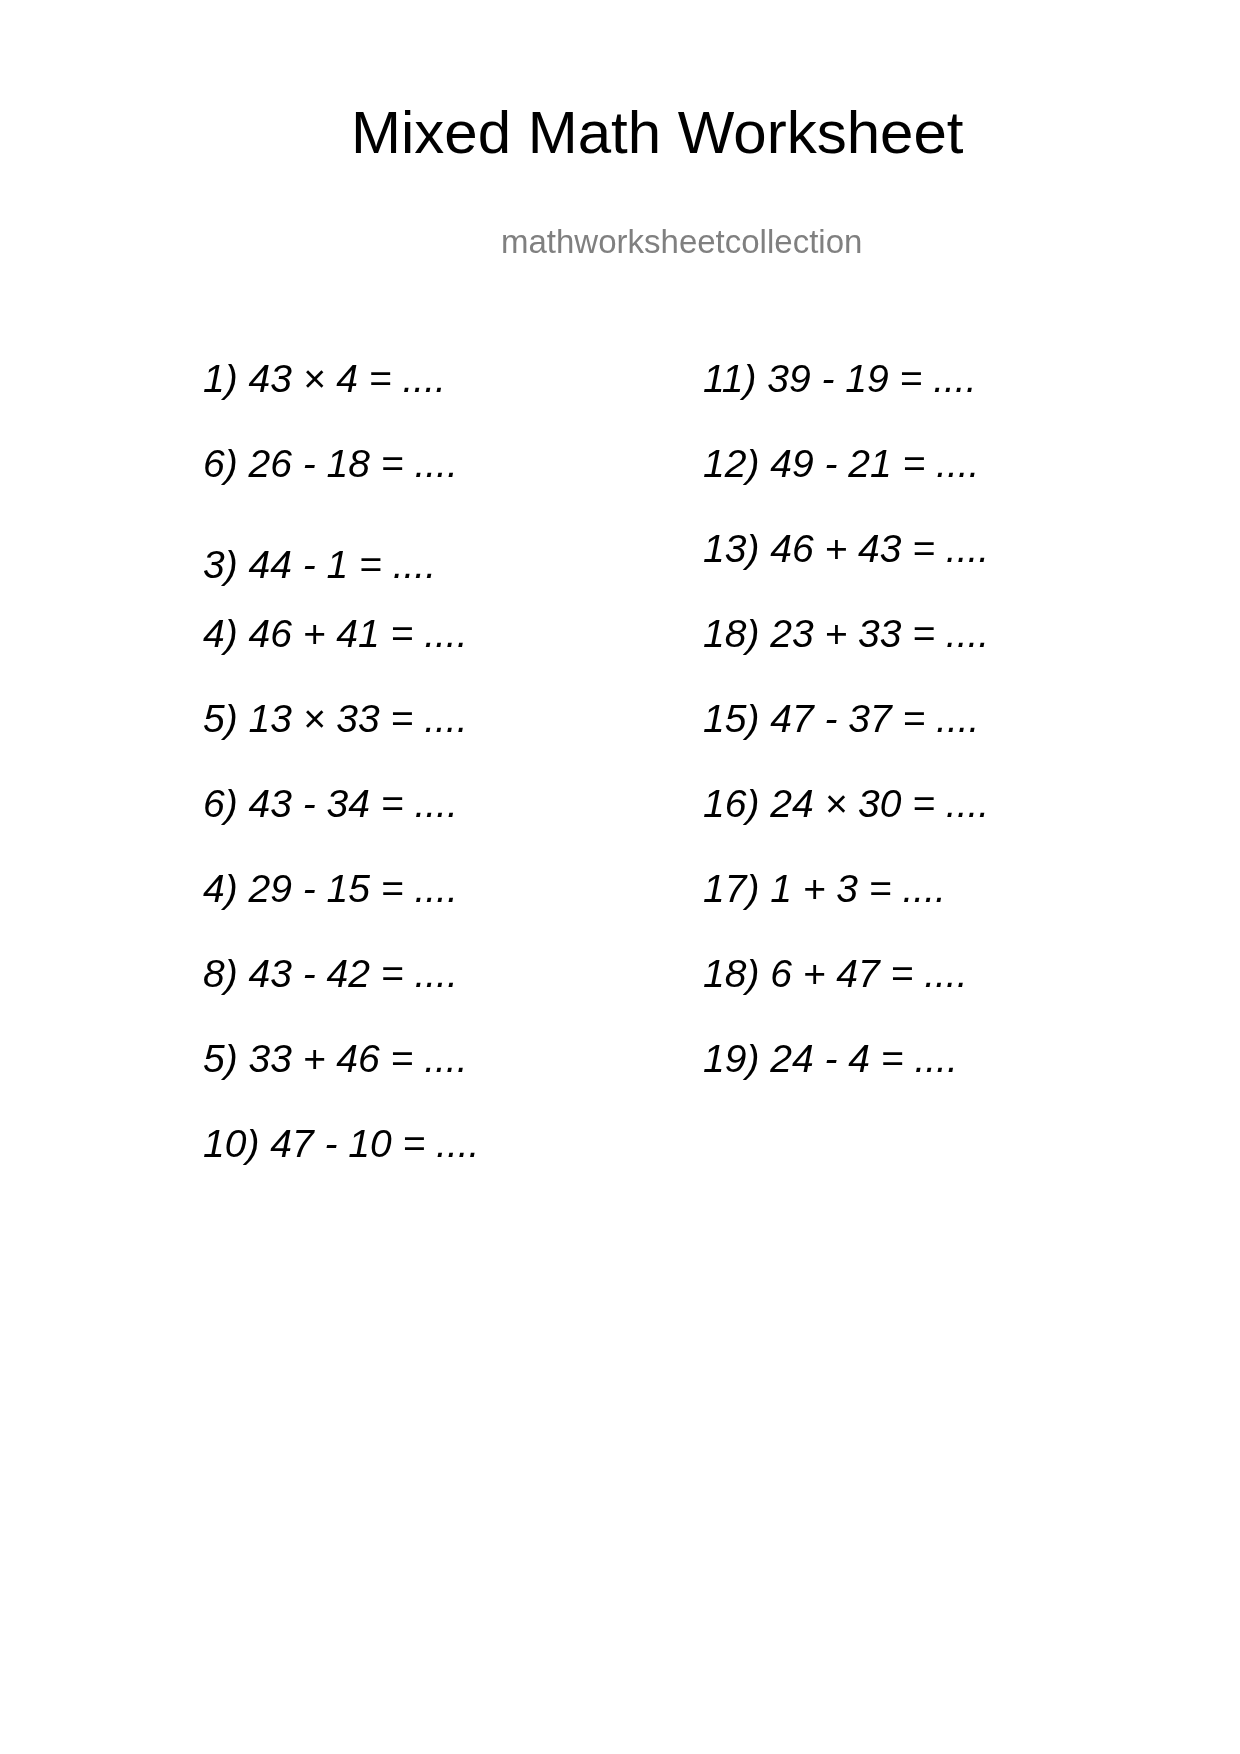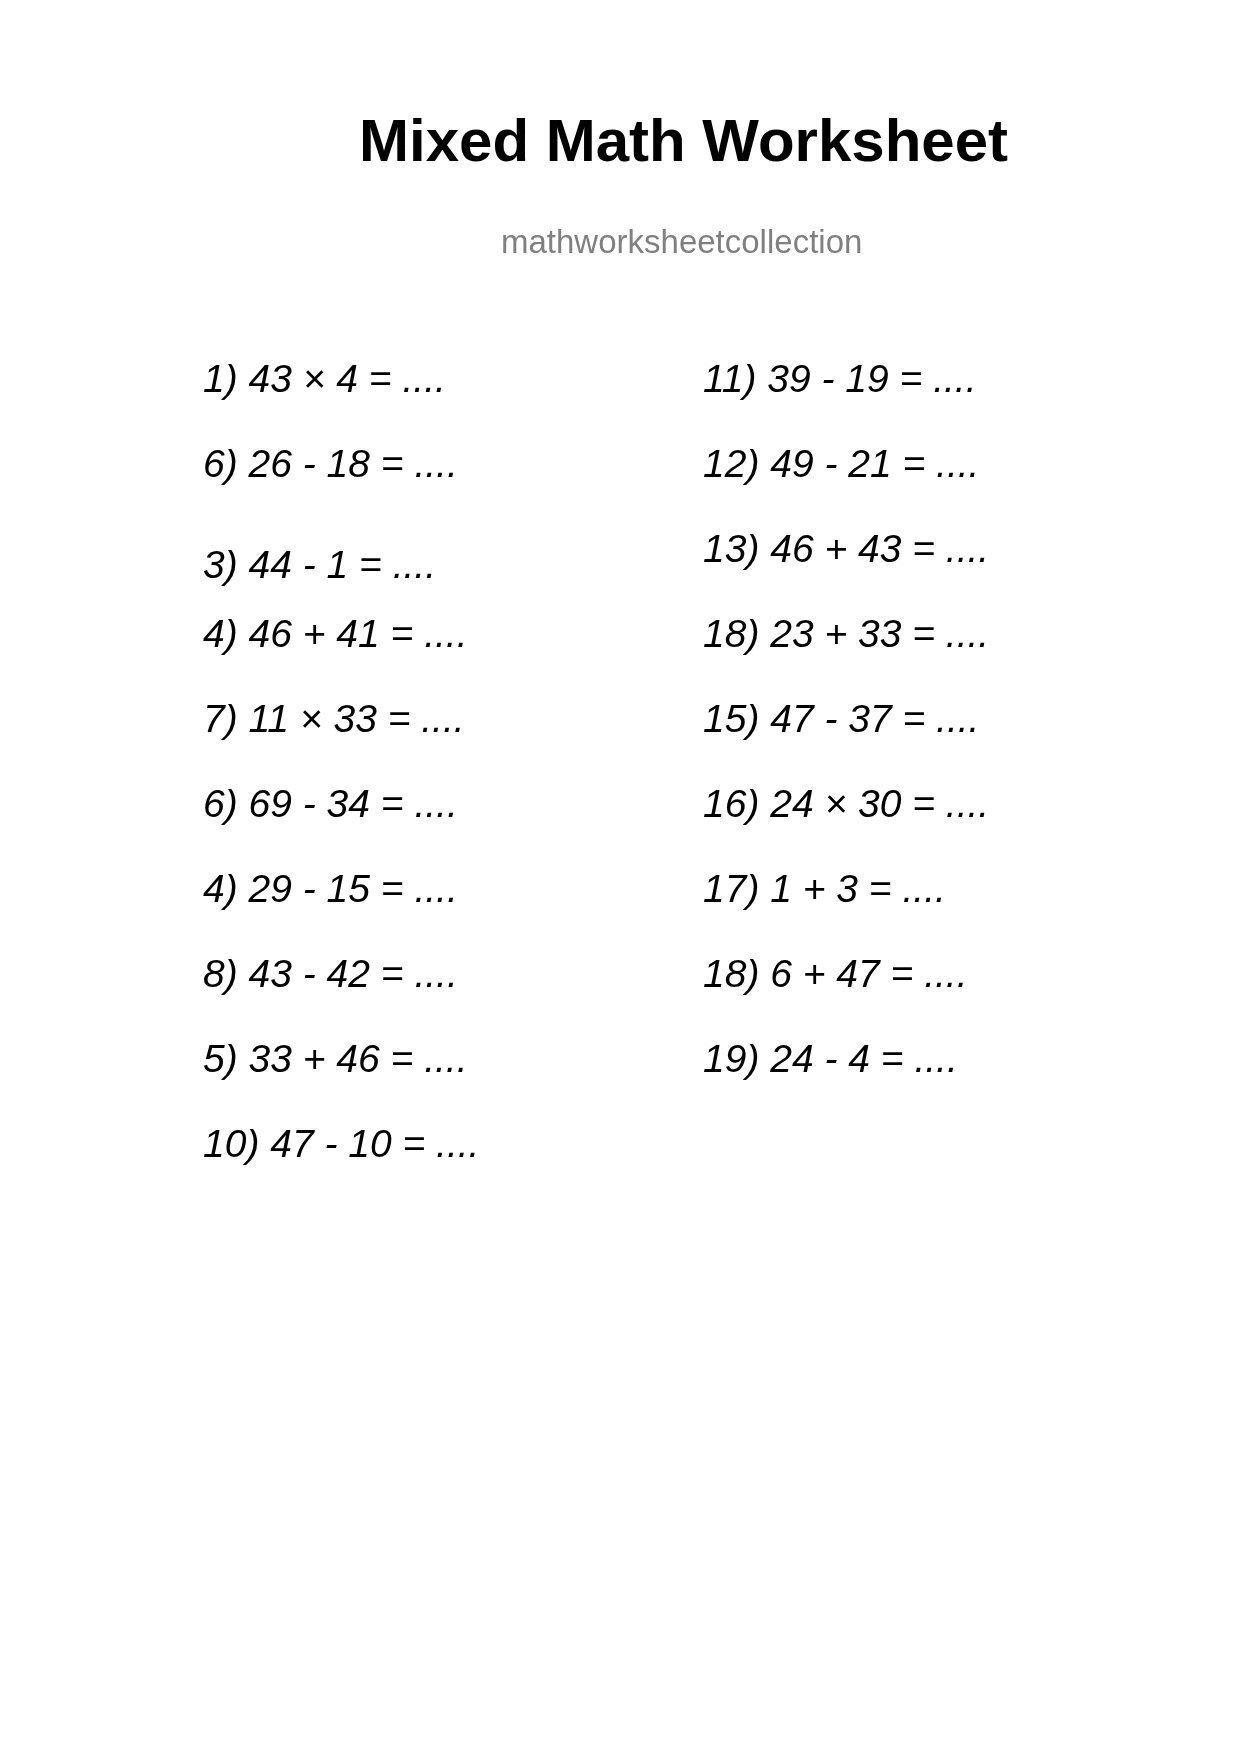--- a/index.html
+++ b/index.html
@@ -15,22 +15,22 @@
       font-family: "Liberation Sans", sans-serif;
       color: #000000;
     }
     .title {
       position: absolute;
       left: 351px;
       top: 98px;
       font-size: 60px;
       line-height: 70px;
       white-space: nowrap;
-      margin: 8px;
-      font-weight: bold;
+      margin: 0;
+      font-weight: normal;
     }
     .subtitle {
       position: absolute;
       left: 501px;
       top: 183px;
       font-size: 33px;
       line-height: 40px;
       white-space: nowrap;
       color: #808080;
       margin-top: 39px;
@@ -49,22 +49,22 @@
 <body>
 
 <h1 class="title">Mixed Math Worksheet</h1>
 <div class="subtitle">mathworksheetcollection</div>
 
 <div>
   <div class="problem col-left" style="top:356px">1) 43 × 4 = ....</div>
   <div class="problem col-left" style="top:441px">6) 26 - 18 = ....</div>
   <div class="problem col-left" style="top:542px">3) 44 - 1 = ....</div>
   <div class="problem col-left" style="top:611px">4) 46 + 41 = ....</div>
-  <div class="problem col-left" style="top:696px">7) 11 × 33 = ....</div>
-  <div class="problem col-left" style="top:781px">6) 69 - 34 = ....</div>
+  <div class="problem col-left" style="top:696px">5) 13 × 33 = ....</div>
+  <div class="problem col-left" style="top:781px">6) 43 - 34 = ....</div>
   <div class="problem col-left" style="top:866px">4) 29 - 15 = ....</div>
   <div class="problem col-left" style="top:951px">8) 43 - 42 = ....</div>
   <div class="problem col-left" style="top:1036px">5) 33 + 46 = ....</div>
   <div class="problem col-left" style="top:1121px">10) 47 - 10 = ....</div>
 </div>
 
 <div>
   <div class="problem col-right" style="top:356px">11) 39 - 19 = ....</div>
   <div class="problem col-right" style="top:441px">12) 49 - 21 = ....</div>
   <div class="problem col-right" style="top:526px">13) 46 + 43 = ....</div>

